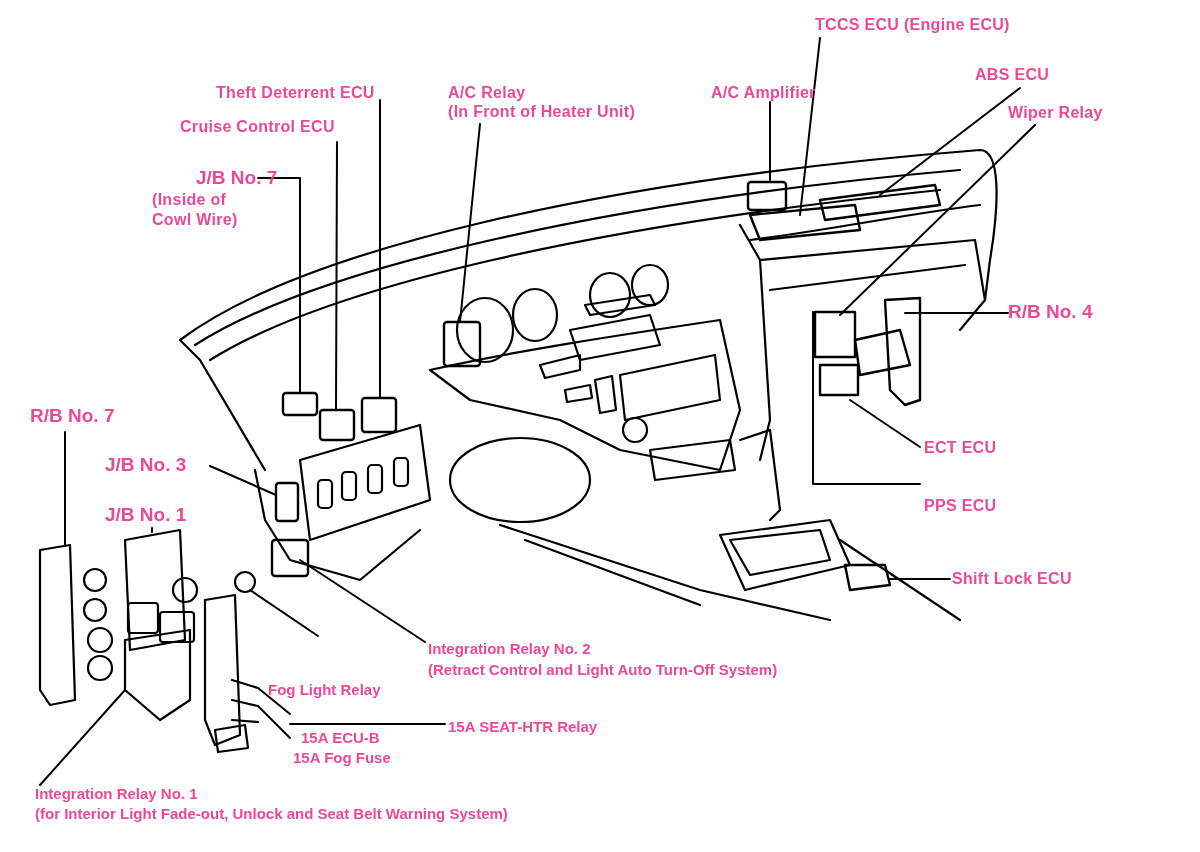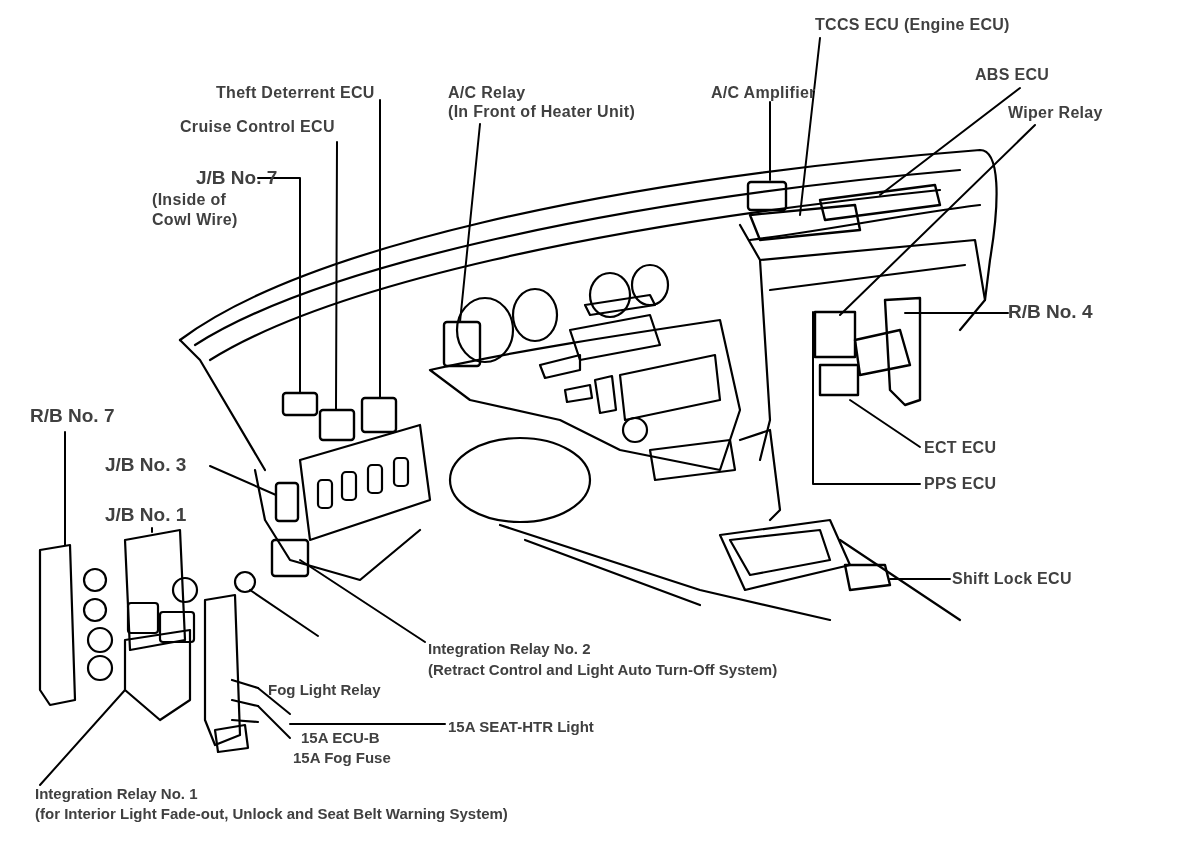--- a/index.html
+++ b/index.html
@@ -1,18 +1,18 @@
 <!DOCTYPE html>
 <html><head>
 <meta charset="utf-8">
 <style>
   html, body { margin:0; padding:0; background:#fff; }
   body { width:1200px; height:852px; position:relative; overflow:hidden; font-family:"Liberation Sans", sans-serif; }
   svg#art { position:absolute; left:0; top:0; }
-  .lbl { position:absolute; color:#404040; font-weight:bold; white-space:nowrap; line-height:1.1; }
+  .lbl { position:absolute; color:#ec4899; font-weight:bold; white-space:nowrap; line-height:1.1; }
   .s { font-size:16px; letter-spacing:0.3px; }
   .m { font-size:15px; }
   .big { font-size:19px; }
 </style>
 </head>
 <body>
 
 <svg id="art" width="1200" height="852" viewBox="0 0 1200 852" fill="none" stroke="#000" stroke-width="2.2" stroke-linejoin="round" stroke-linecap="round">
 
   <g>
@@ -129,22 +129,22 @@
 <div class="lbl s" style="left:448px;top:103px;">(In Front of Heater Unit)</div>
 <div class="lbl s" style="left:180px;top:118px;">Cruise Control ECU</div>
 <div class="lbl big" style="left:152px;top:168px;margin-left:44px;">J/B No. 7</div>
 <div class="lbl s" style="left:152px;top:191px;">(Inside of</div>
 <div class="lbl s" style="left:152px;top:211px;">Cowl Wire)</div>
 <div class="lbl big" style="left:1008px;top:302px;text-align:right;">R/B No. 4</div>
 <div class="lbl big" style="left:30px;top:406px;">R/B No. 7</div>
 <div class="lbl big" style="left:105px;top:455px;">J/B No. 3</div>
 <div class="lbl big" style="left:105px;top:505px;">J/B No. 1</div>
 <div class="lbl s" style="left:924px;top:439px;">ECT ECU</div>
-<div class="lbl s" style="left:924px;top:475px;text-align:right;">PPS ECU</div>
+<div class="lbl s" style="left:924px;top:497px;text-align:right;">PPS ECU</div>
 <div class="lbl s" style="left:952px;top:570px;">Shift Lock ECU</div>
 <div class="lbl m" style="left:268px;top:641px;margin-top:41px;">Fog Light Relay</div>
 <div class="lbl m" style="left:428px;top:641px;">Integration Relay No. 2</div>
 <div class="lbl m" style="left:428px;top:662px;">(Retract Control and Light Auto Turn-Off System)</div>
 <div class="lbl m" style="left:293px;top:706px;margin-top:44px;">15A Fog Fuse</div>
-<div class="lbl m" style="left:448px;top:719px;">15A SEAT-HTR Light</div>
+<div class="lbl m" style="left:448px;top:719px;">15A SEAT-HTR Relay</div>
 <div class="lbl m" style="left:301px;top:730px;">15A ECU-B</div>
 <div class="lbl m" style="left:35px;top:786px;">Integration Relay No. 1</div>
 <div class="lbl m" style="left:35px;top:806px;">(for Interior Light Fade-out, Unlock and Seat Belt Warning System)</div>
 
 </body></html>

